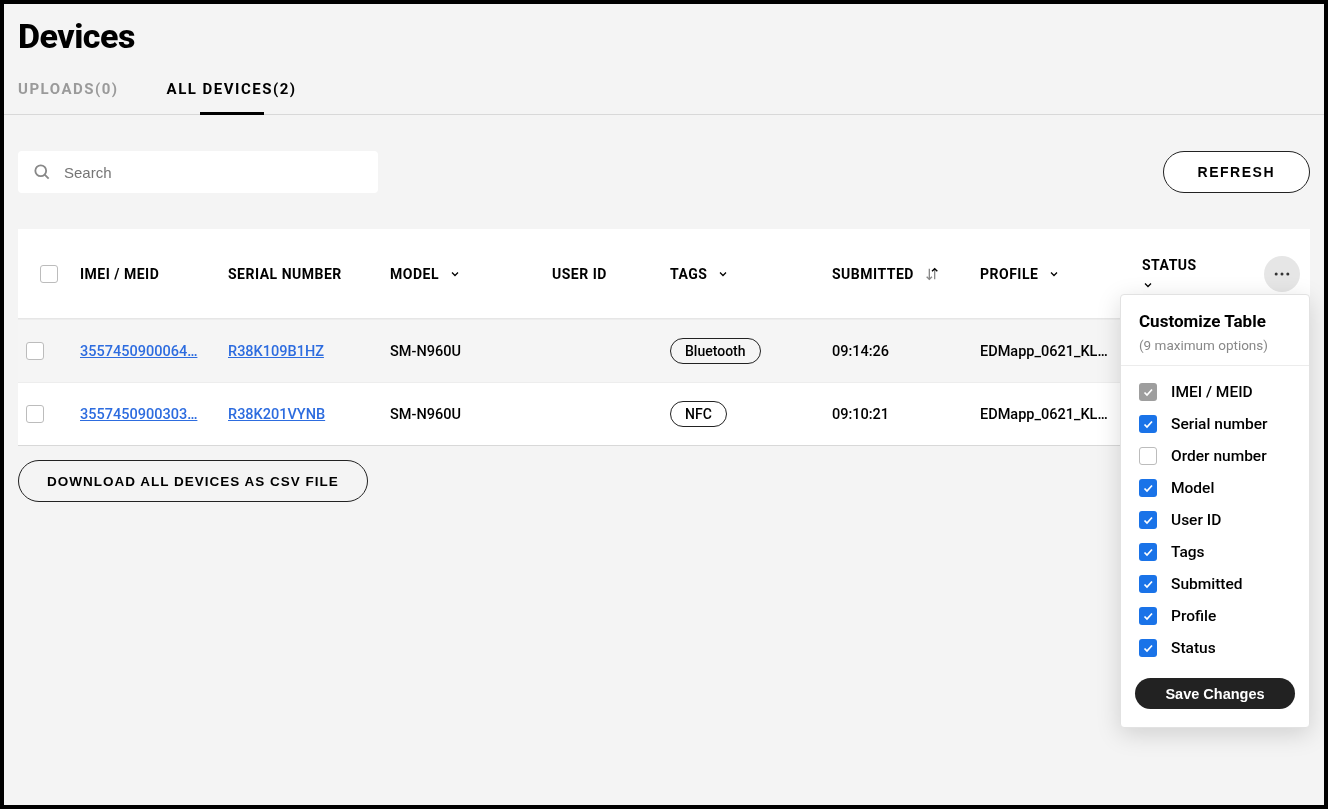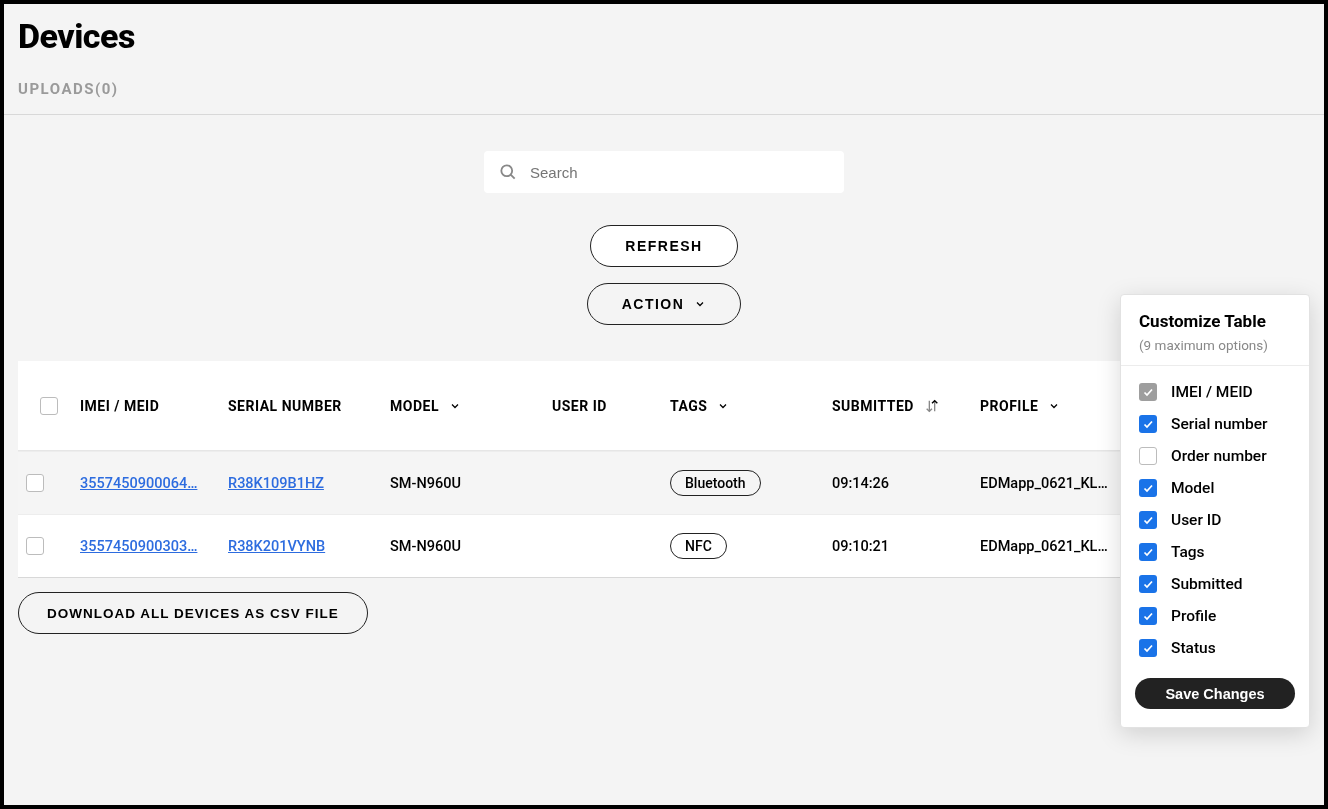--- a/index.html
+++ b/index.html
@@ -45,21 +45,20 @@
   transform: translateX(-50%);
   width: 64px;
   height: 3px;
   background: #000;
 }
 .toolbar {
   display: flex;
   align-items: center;
   padding: 36px 14px 36px 14px;
   gap: 16px;
-  flex-direction: column;
 }
 .search-box {
   display: flex;
   align-items: center;
   background: #fff;
   border-radius: 4px;
   width: 360px;
   height: 42px;
   padding: 0 14px;
   gap: 12px;
@@ -225,44 +224,37 @@
 }
 svg { display: block; }
 </style>
 </head>
 <body>
 
 <h1 class="page-title">Devices</h1>
 
 <div class="tabs">
   <div class="tab">UPLOADS(0)</div>
+  <div class="tab active">ALL DEVICES(2)</div>
 </div>
 
 <div class="toolbar">
   <div class="search-box">
     <span>
       <svg width="20" height="20" viewBox="0 0 24 24" fill="none" stroke="#888" stroke-width="2.2">
           <circle cx="10.5" cy="10.5" r="6.5"></circle>
           <line x1="20" y1="20" x2="15.2" y2="15.2"></line>
         </svg>
     </span>
     <input type="text" placeholder="Search" style="">
   </div>
   <div class="spacer"></div>
   <button class="btn-pill">
       <span>REFRESH</span>
     </button>
-  <button class="btn-pill gray">
-    <span>ACTION</span>
-    <span>
-      <svg width="12" height="12" viewBox="0 0 24 24" fill="none" stroke="#000" stroke-width="2.5">
-          <polyline points="6 9 12 15 18 9"></polyline>
-        </svg>
-    </span>
-  </button>
 </div>
 
 <div class="table-wrap">
   <div class="thead">
     <div class="th" style="justify-content:center">
         <div class="checkbox"></div>
       </div>
     <div class="th">IMEI / MEID</div>
     <div class="th">SERIAL NUMBER</div>
     <div class="th">

